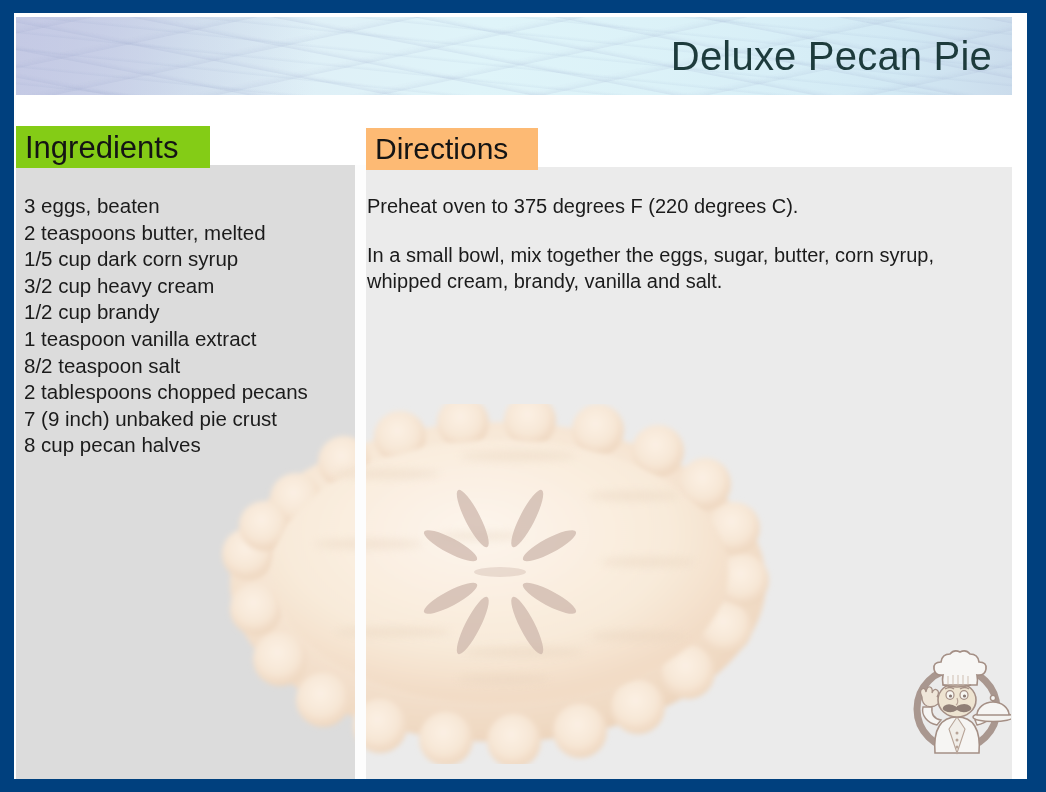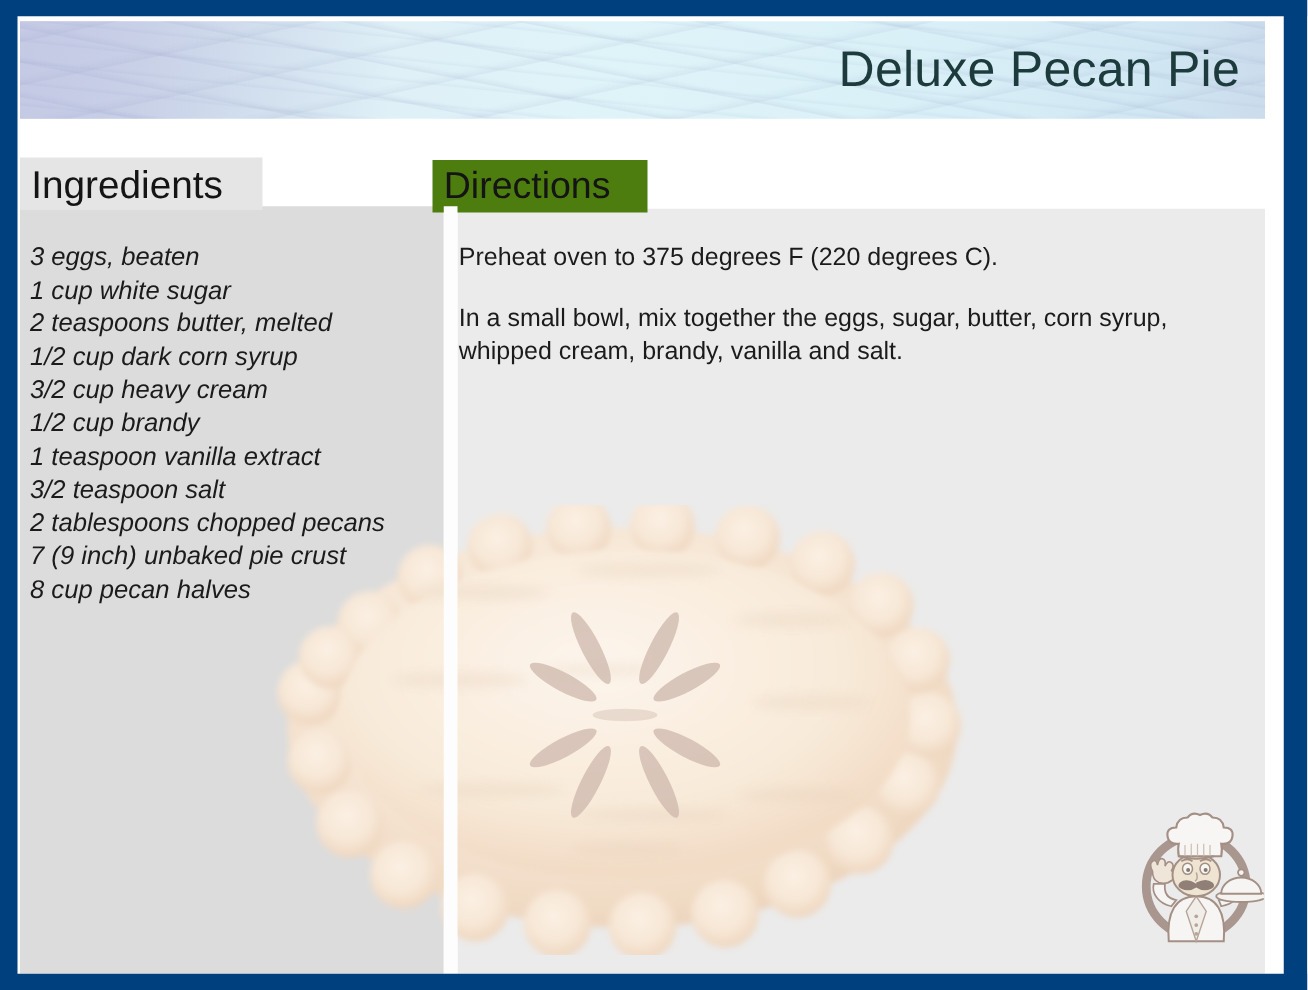--- a/index.html
+++ b/index.html
@@ -121,28 +121,28 @@
     white-space: nowrap;
     display: flex;
     align-items: center;
     padding-left: 9px;
   }
   .tab-ingredients {
     left: 16px;
     top: 126px;
     width: 185px;
     height: 42px;
-    background: #e5e5e5;
+    background: #84cc16;
   }
   .tab-directions {
-    left: 346px;
+    left: 366px;
     top: 128px;
     width: 163px;
     height: 42px;
-    background: #4d7c0f;
+    background: #fdba74;
     font-size: 30px;
   }
 
   
   .pie-wrap {
     position: absolute;
     left: 218px;
     top: 404px;
     width: 560px;
     height: 360px;
@@ -166,21 +166,21 @@
   .ing-list {
     position: absolute;
     left: 24px;
     top: 193px;
     width: 330px;
     z-index: 10;
     font-size: 20.5px;
     line-height: 26.6px;
     color: #1b1b1b;
   }
-  .ing-list .ing-item { white-space: nowrap; font-style: italic; }
+  .ing-list .ing-item { white-space: nowrap; }
 
   .dir-body {
     position: absolute;
     left: 367px;
     top: 193px;
     width: 626px;
     z-index: 10;
     font-size: 20px;
     line-height: 26px;
     color: #1b1b1b;
@@ -322,27 +322,26 @@
   <div class="tab tab-ingredients">
     <span>Ingredients</span>
   </div>
 
   <div class="tab tab-directions">
     <span>Directions</span>
   </div>
 
   <div class="ing-list">
     <div class="ing-item">3 eggs, beaten</div>
-    <div class="ing-item">1 cup white sugar</div>
     <div class="ing-item">2 teaspoons butter, melted</div>
-    <div class="ing-item">1/2 cup dark corn syrup</div>
+    <div class="ing-item">1/5 cup dark corn syrup</div>
     <div class="ing-item">3/2 cup heavy cream</div>
     <div class="ing-item">1/2 cup brandy</div>
     <div class="ing-item">1 teaspoon vanilla extract</div>
-    <div class="ing-item">3/2 teaspoon salt</div>
+    <div class="ing-item">8/2 teaspoon salt</div>
     <div class="ing-item">2 tablespoons chopped pecans</div>
     <div class="ing-item">7 (9 inch) unbaked pie crust</div>
     <div class="ing-item">8 cup pecan halves</div>
   </div>
 
   <div class="dir-body">
     <p class="dir-para">Preheat oven to 375  degrees F (220 degrees C).</p>
     <p class="dir-para">In a small bowl, mix together the eggs, sugar, butter, corn syrup, whipped cream, brandy, vanilla and salt.</p>
   </div>
 

